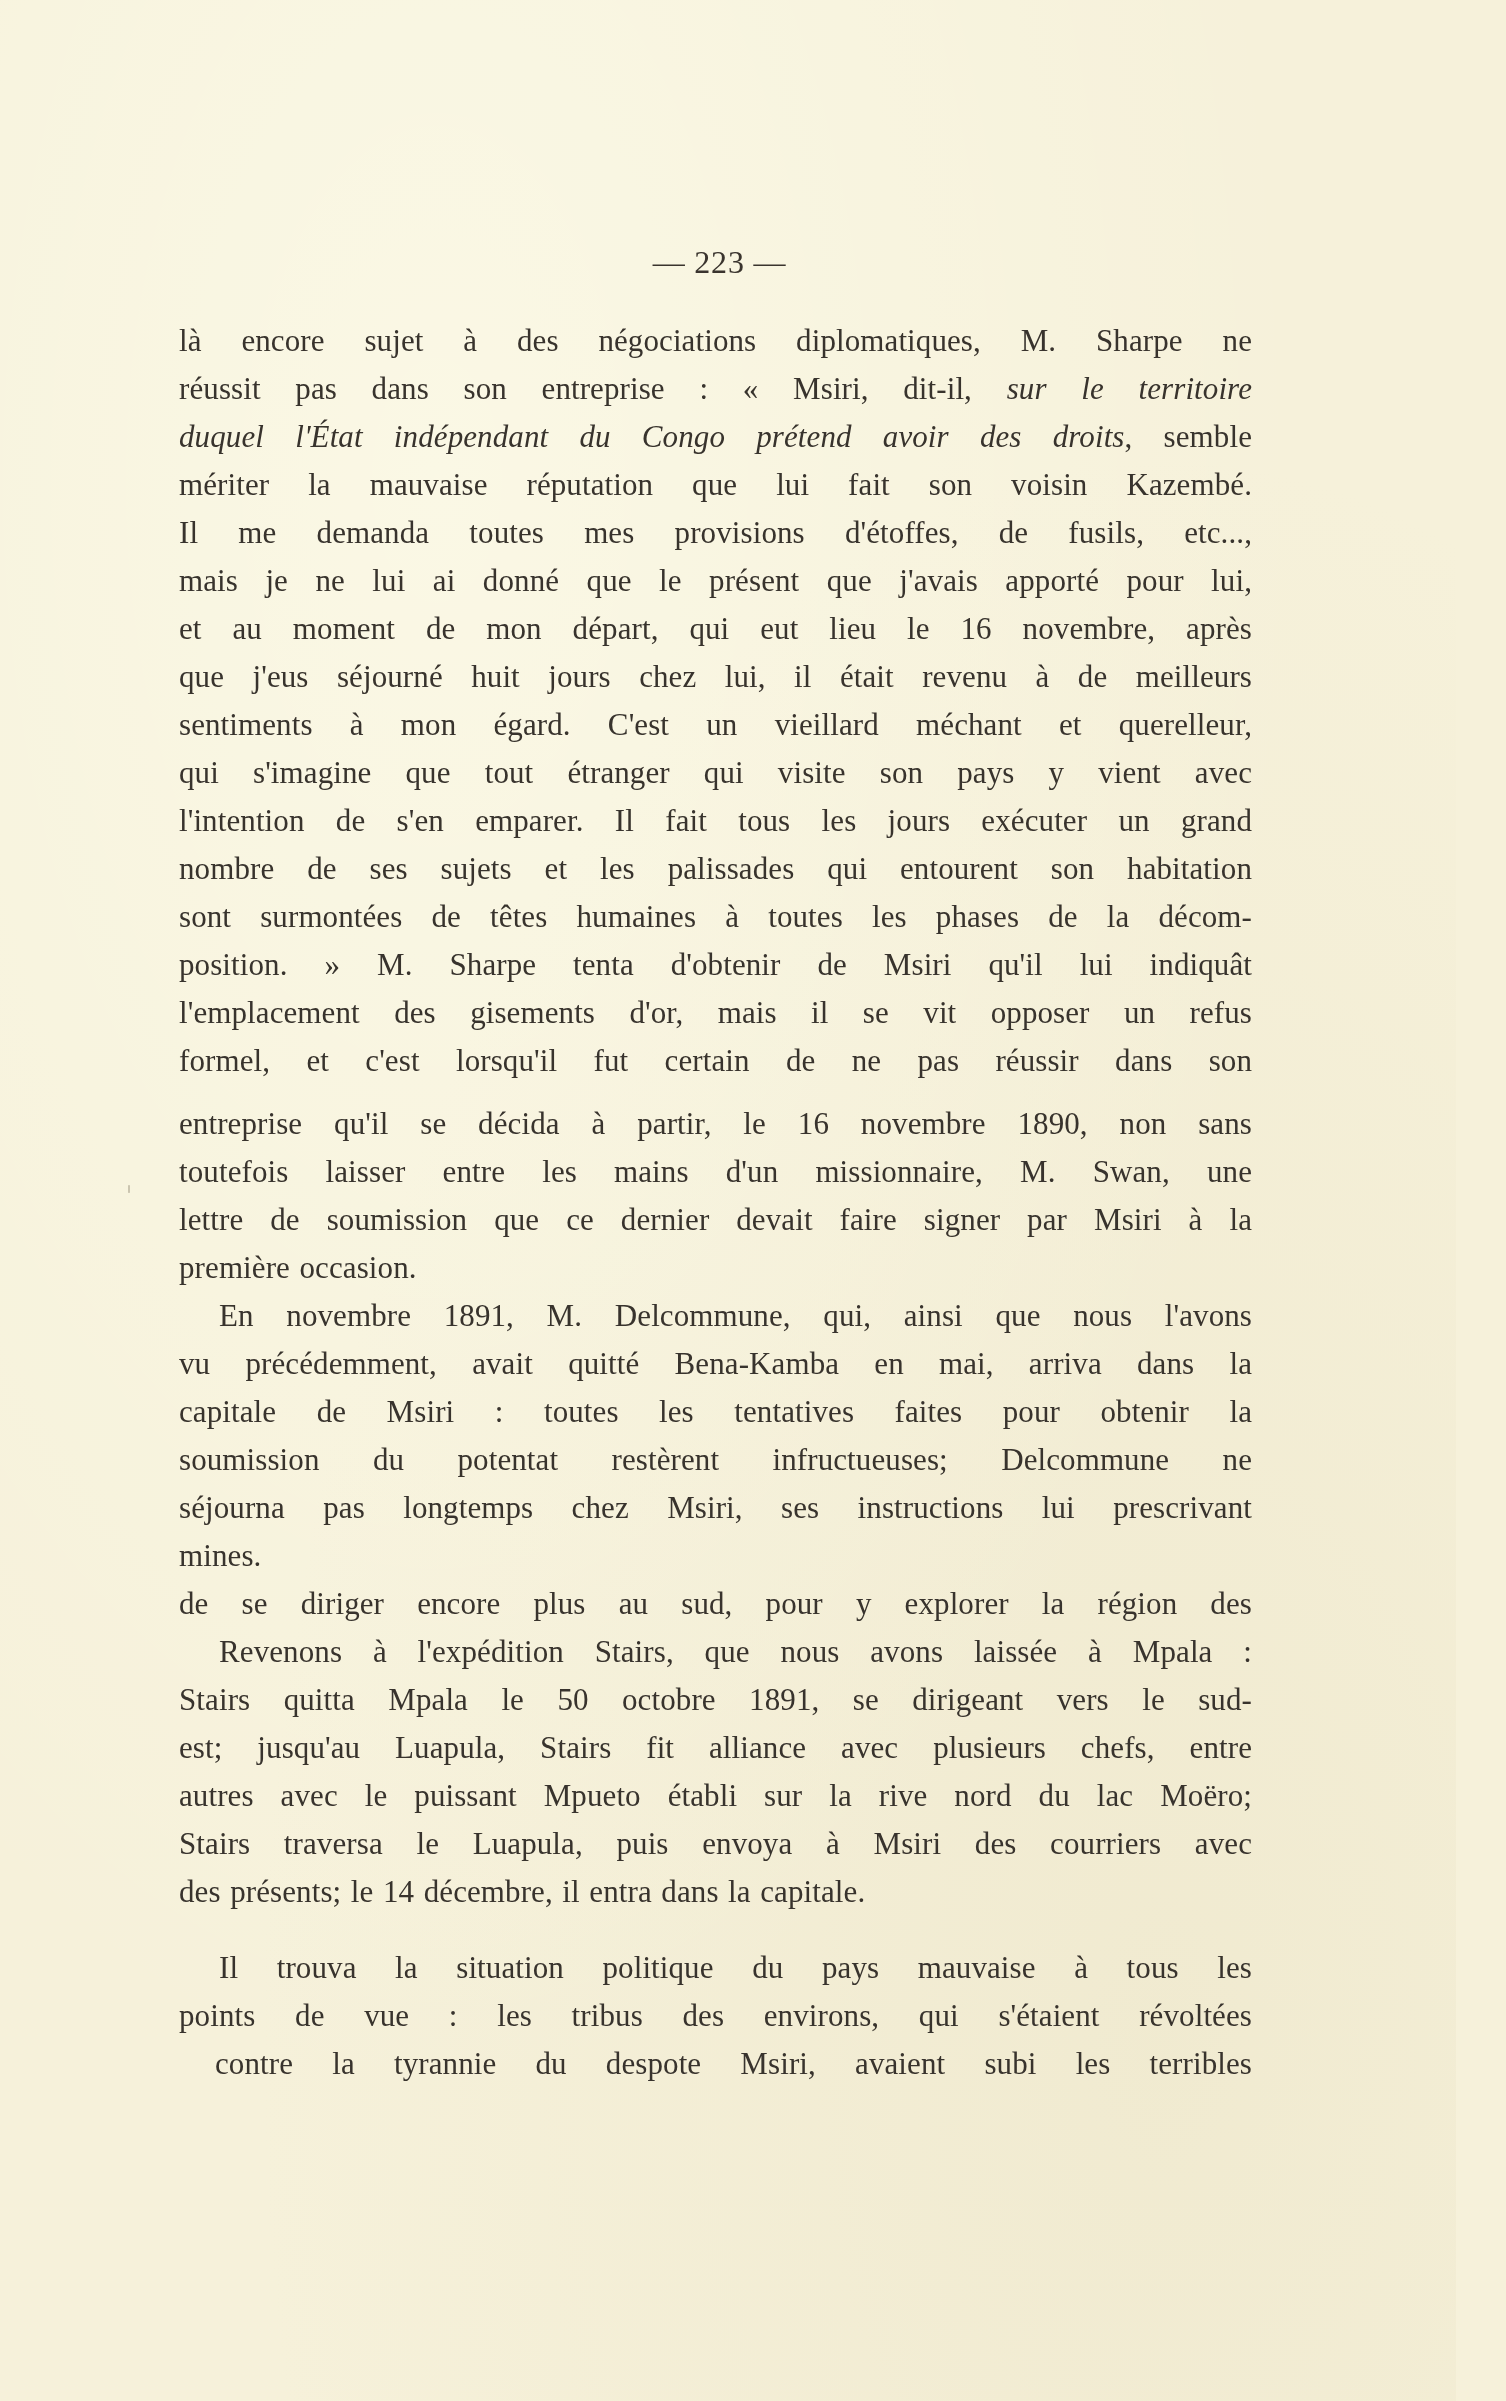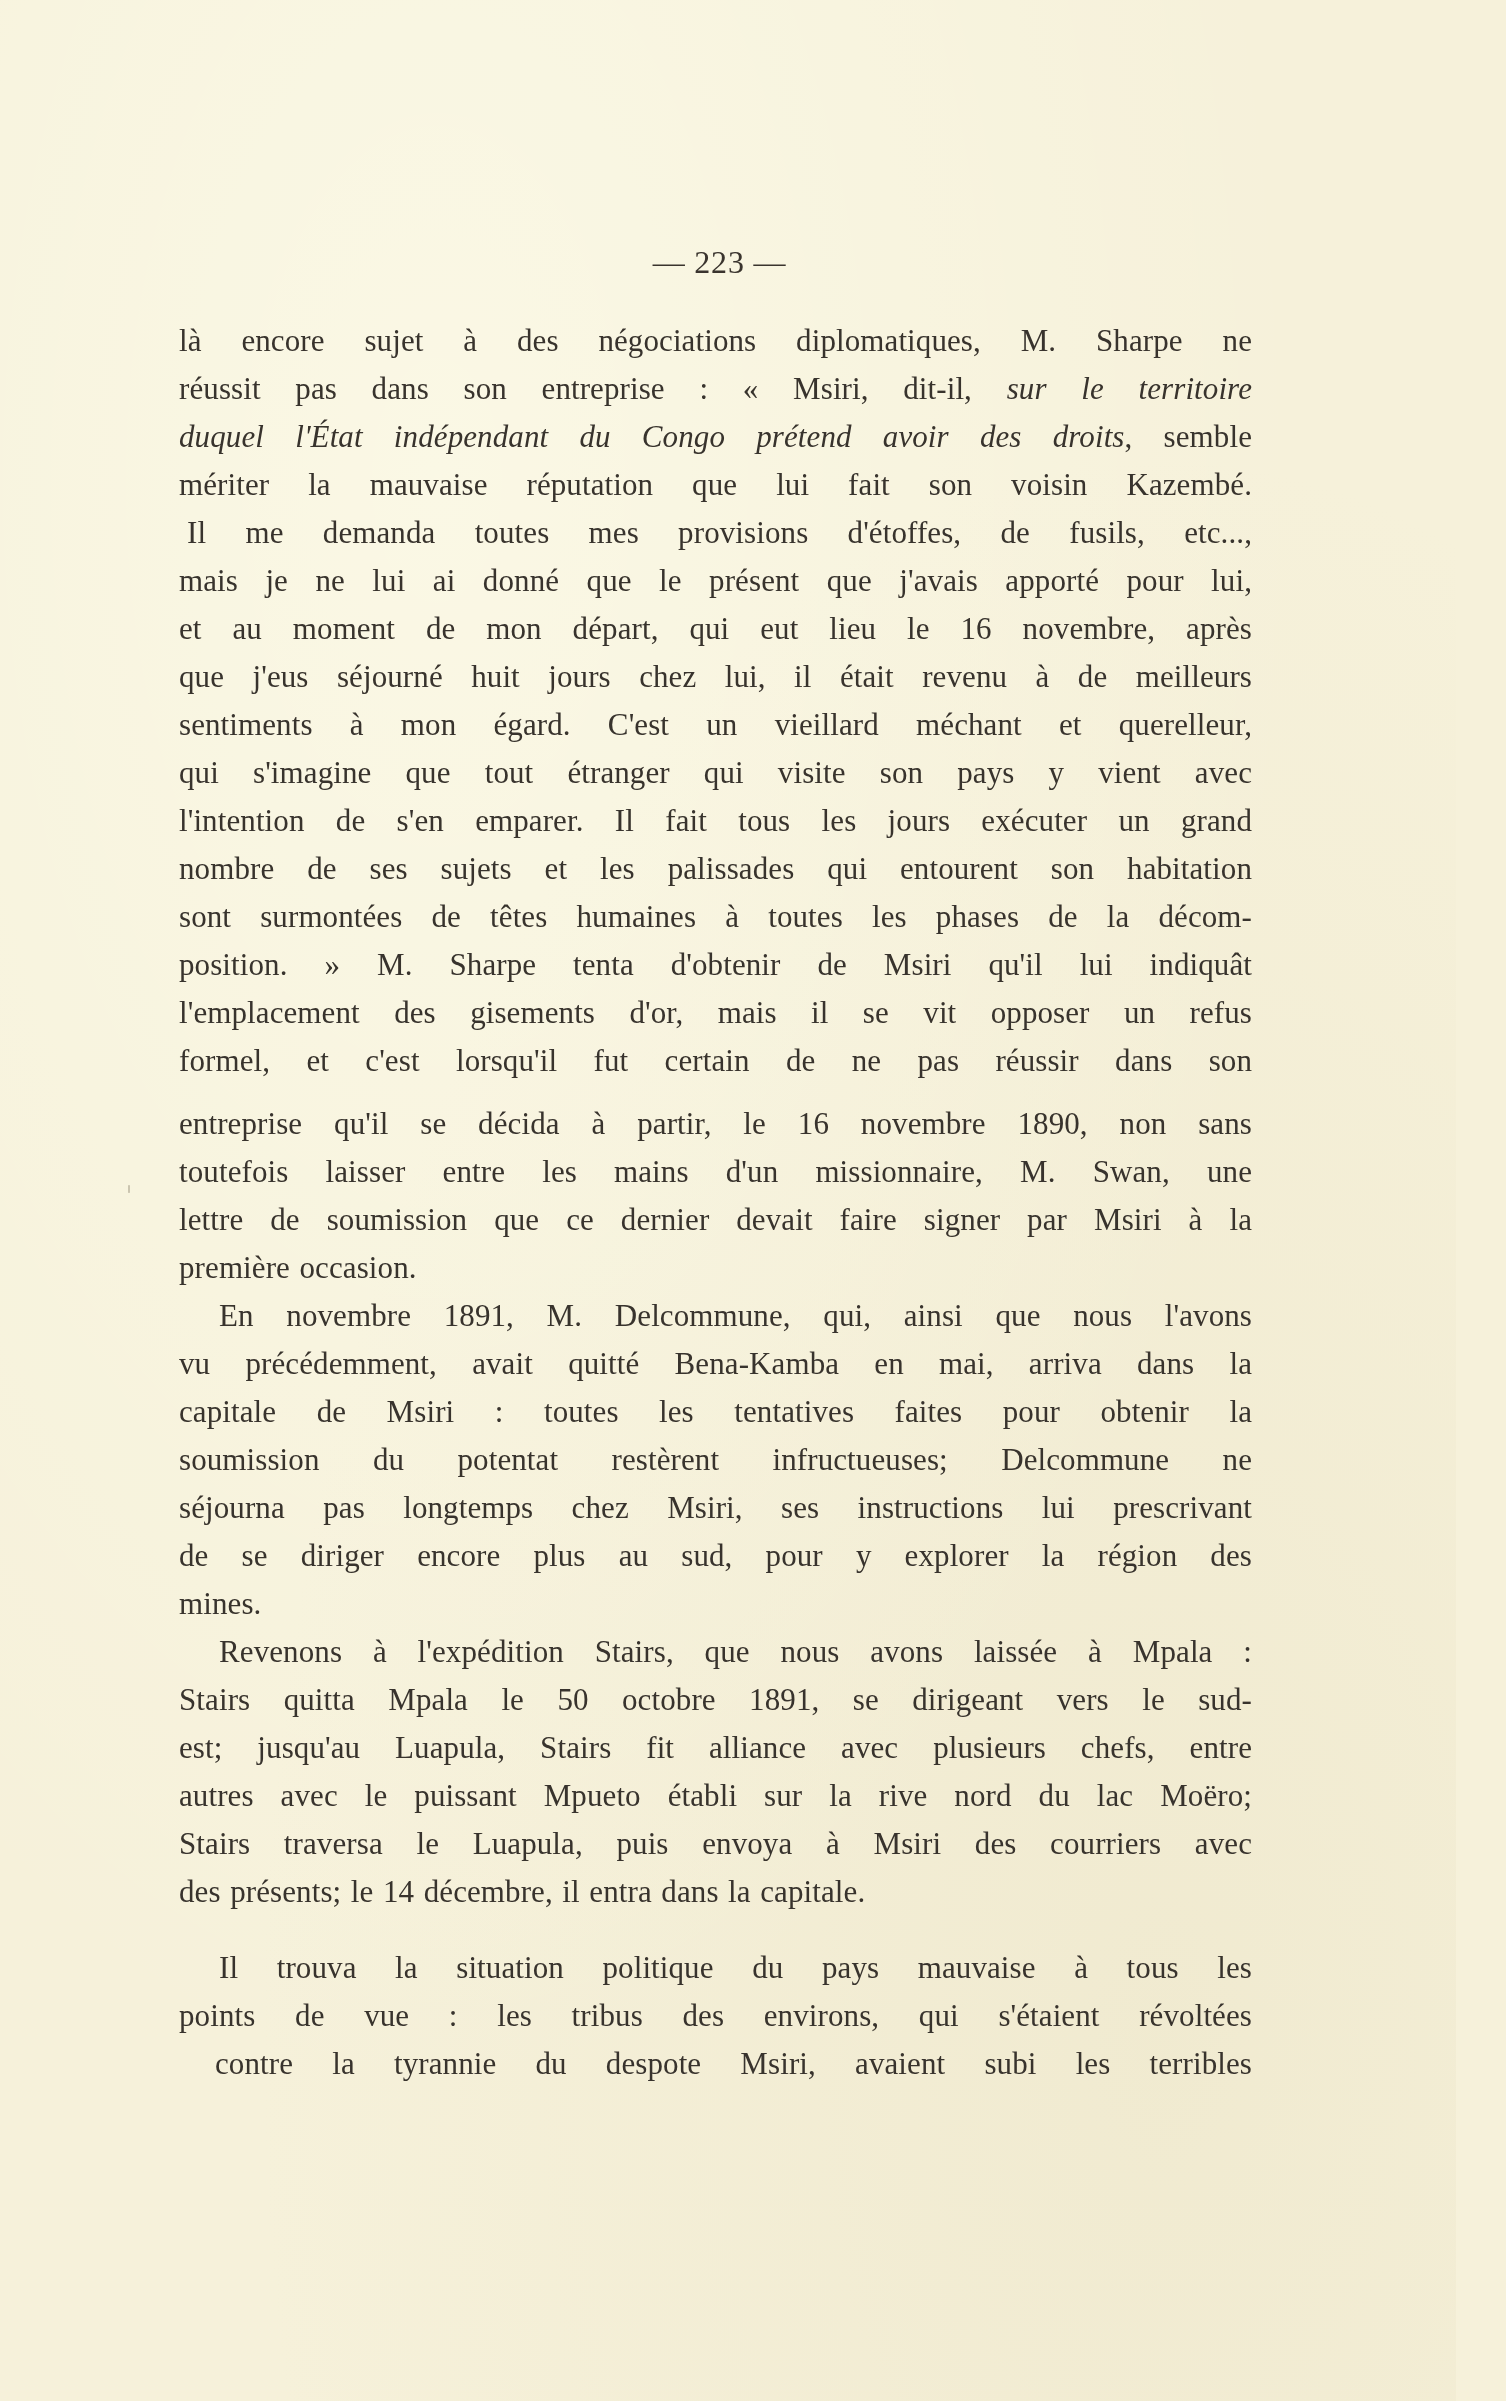--- a/index.html
+++ b/index.html
@@ -83,21 +83,21 @@
   <div class="page-number">— 223 —</div>
 
   <div class="speck"></div>
 
   <div class="body-text">
 
     <span class="line" style="white-space: nowrap;">là encore sujet à des négociations diplomatiques, M. Sharpe ne</span>
     <span class="line" style="white-space: nowrap;"><span>réussit pas dans son entreprise : « Msiri, dit-il, </span><span class="it">sur le territoire</span></span>
     <span class="line" style="white-space: nowrap;"><span class="it">duquel l'État indépendant du Congo prétend avoir des droits</span><span>, semble</span></span>
     <span class="line" style="white-space: nowrap;">mériter la mauvaise réputation que lui fait son voisin Kazembé.</span>
-    <span class="line" style="white-space: nowrap; margin-left: 8px;">Il me demanda toutes mes provisions d'étoffes, de fusils, etc...,</span>
+    <span class="line" style="white-space: nowrap;">Il me demanda toutes mes provisions d'étoffes, de fusils, etc...,</span>
     <span class="line" style="white-space: nowrap;">mais je ne lui ai donné que le présent que j'avais apporté pour lui,</span>
     <span class="line" style="white-space: nowrap;">et au moment de mon départ, qui eut lieu le 16 novembre, après</span>
     <span class="line" style="white-space: nowrap;">que j'eus séjourné huit jours chez lui, il était revenu à de meilleurs</span>
     <span class="line" style="white-space: nowrap;">sentiments à mon égard. C'est un vieillard méchant et querelleur,</span>
     <span class="line" style="white-space: nowrap;">qui s'imagine que tout étranger qui visite son pays y vient avec</span>
     <span class="line" style="white-space: nowrap;">l'intention de s'en emparer. Il fait tous les jours exécuter un grand</span>
     <span class="line" style="white-space: nowrap;">nombre de ses sujets et les palissades qui entourent son habitation</span>
     <span class="line" style="white-space: nowrap;">sont surmontées de têtes humaines à toutes les phases de la décom-</span>
     <span class="line" style="white-space: nowrap;">position. » M. Sharpe tenta d'obtenir de Msiri qu'il lui indiquât</span>
     <span class="line" style="white-space: nowrap;">l'emplacement des gisements d'or, mais il se vit opposer un refus</span>
@@ -105,22 +105,22 @@
     <span class="line" style="white-space: nowrap; margin-top: 15px;">entreprise qu'il se décida à partir, le 16 novembre 1890, non sans</span>
     <span class="line" style="white-space: nowrap;">toutefois laisser entre les mains d'un missionnaire, M. Swan, une</span>
     <span class="line" style="white-space: nowrap;">lettre de soumission que ce dernier devait faire signer par Msiri à la</span>
     <span class="line last" style="white-space: nowrap;">première occasion.</span>
 
     <span class="line indent" style="white-space: nowrap;">En novembre 1891, M. Delcommune, qui, ainsi que nous l'avons</span>
     <span class="line" style="white-space: nowrap;">vu précédemment, avait quitté Bena-Kamba en mai, arriva dans la</span>
     <span class="line" style="white-space: nowrap;">capitale de Msiri : toutes les tentatives faites pour obtenir la</span>
     <span class="line" style="white-space: nowrap;">soumission du potentat restèrent infructueuses; Delcommune ne</span>
     <span class="line" style="white-space: nowrap;">séjourna pas longtemps chez Msiri, ses instructions lui prescrivant</span>
+    <span class="line last" style="white-space: nowrap;">mines.</span>
     <span class="line" style="white-space: nowrap;">de se diriger encore plus au sud, pour y explorer la région des</span>
-    <span class="line last" style="white-space: nowrap;">mines.</span>
 
     <span class="line indent" style="white-space: nowrap;">Revenons à l'expédition Stairs, que nous avons laissée à Mpala :</span>
     <span class="line" style="white-space: nowrap;">Stairs quitta Mpala le 50 octobre 1891, se dirigeant vers le sud-</span>
     <span class="line" style="white-space: nowrap;">est; jusqu'au Luapula, Stairs fit alliance avec plusieurs chefs, entre</span>
     <span class="line" style="white-space: nowrap;">autres avec le puissant Mpueto établi sur la rive nord du lac Moëro;</span>
     <span class="line" style="white-space: nowrap;">Stairs traversa le Luapula, puis envoya à Msiri des courriers avec</span>
     <span class="line last" style="white-space: nowrap;">des présents; le 14 décembre, il entra dans la capitale.</span>
 
     <span class="line indent" style="white-space: nowrap; margin-top: 28px;">Il trouva la situation politique du pays mauvaise à tous les</span>
     <span class="line" style="white-space: nowrap;">points de vue : les tribus des environs, qui s'étaient révoltées</span>

